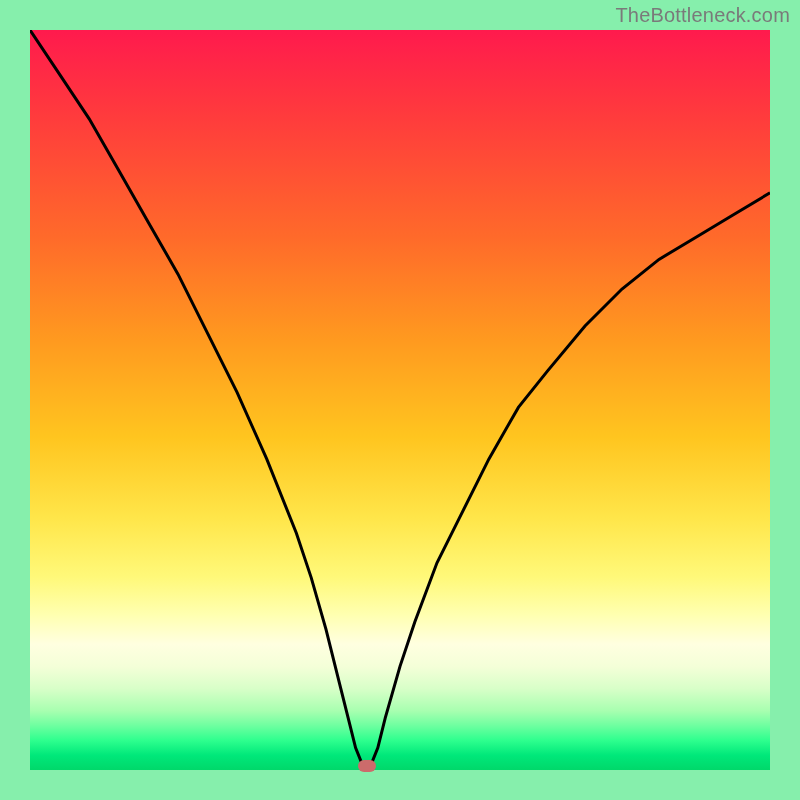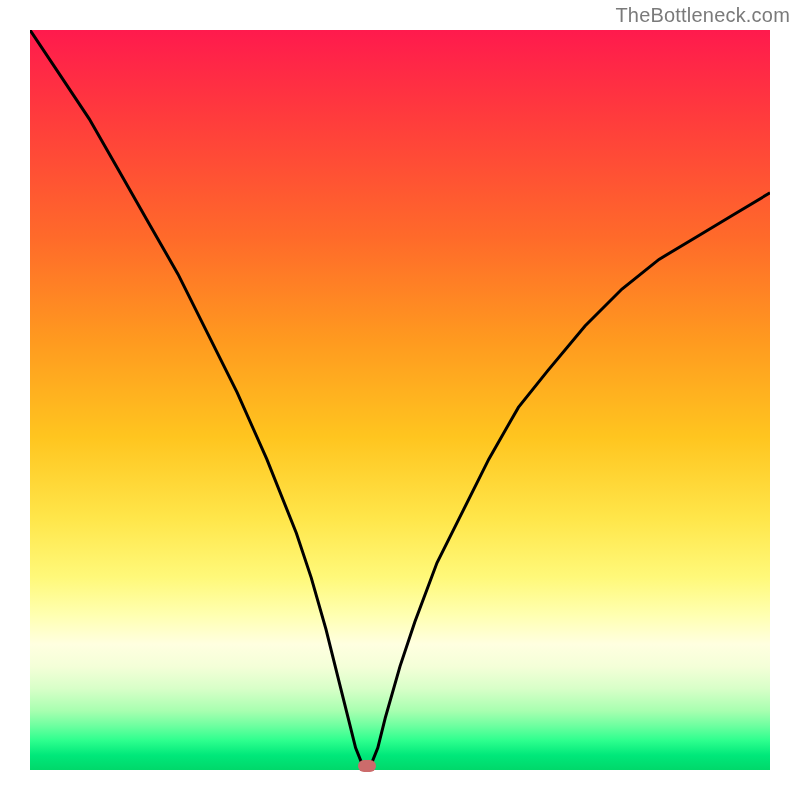--- a/index.html
+++ b/index.html
@@ -10,21 +10,21 @@
     background: #000;
     overflow: hidden;
     font-family: Arial, Helvetica, sans-serif;
   }
   .frame {
     position: absolute;
     left: 0;
     top: 0;
     width: 800px;
     height: 800px;
-    background: #ffffff;
+    background: #86efac;
   }
   .plot-area {
     position: absolute;
     left: 30px;
     top: 30px;
     width: 740px;
     height: 740px;
     background: linear-gradient(to bottom,
       #ff1a4d 0%,
       #ff3c3c 12%,

